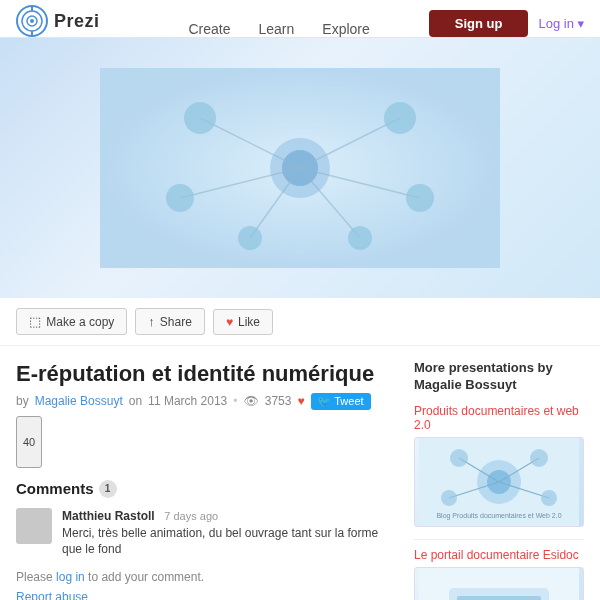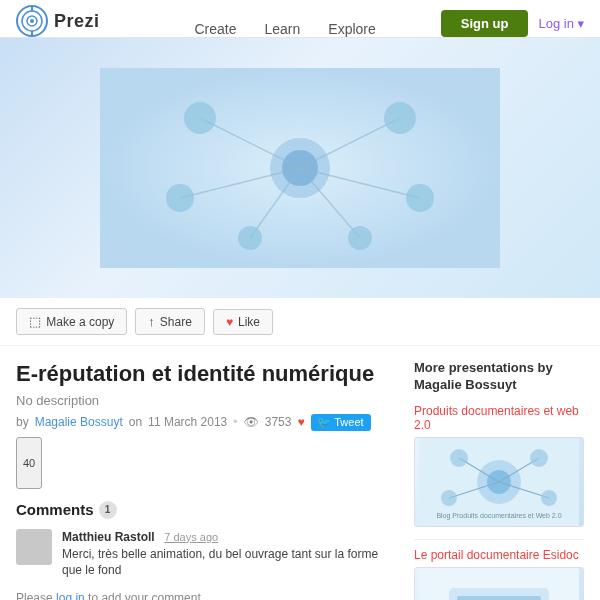--- a/index.html
+++ b/index.html
@@ -41,25 +41,25 @@
       text-decoration: none;
       color: #555;
       font-size: 14px;
     }
     .header-right {
       display: flex;
       align-items: center;
       gap: 10px;
     }
     .signup-btn {
-      background: #4d7c0f;
+      background: #7f1d1d;
       color: #fff;
       border: none;
       border-radius: 4px;
-      padding: 6px 20px;
+      padding: 6px 26px;
       font-size: 13px;
       cursor: pointer;
       font-weight: bold;
     }
     .login-link {
       color: #8b5cf6;
       font-size: 13px;
       text-decoration: none;
       cursor: pointer;
     }
@@ -192,21 +192,20 @@
     .comment-body { flex: 1; }
     .comment-author {
       font-size: 12px;
       font-weight: bold;
       color: #333;
     }
     .comment-time {
       font-size: 11px;
       color: #999;
       margin-left: 6px;
-      text-decoration: underline;
     }
     .comment-text {
       font-size: 12px;
       color: #444;
       margin-top: 2px;
       line-height: 1.4;
     }
     .add-comment-line {
       font-size: 12px;
       color: #888;
@@ -332,21 +331,20 @@
   <button class="action-btn">
     <span class="btn-icon heart-icon">♥</span>
     <span>Like</span>
   </button>
 </div>
 
 <div id="main-content">
   <div id="left-content">
 
     <h1 class="presentation-title">E-réputation et identité numérique</h1>
-    <p class="presentation-description">No description</p>
 
     <div class="meta-line">
       <span>by</span>
       <a href="#">Magalie Bossuyt</a>
       <span>on</span>
       <span>11 March 2013</span>
       <span class="meta-sep">•</span>
       <span>👁</span>
       <span class="views-count">3753</span>
       <span class="heart-icon">♥</span>

